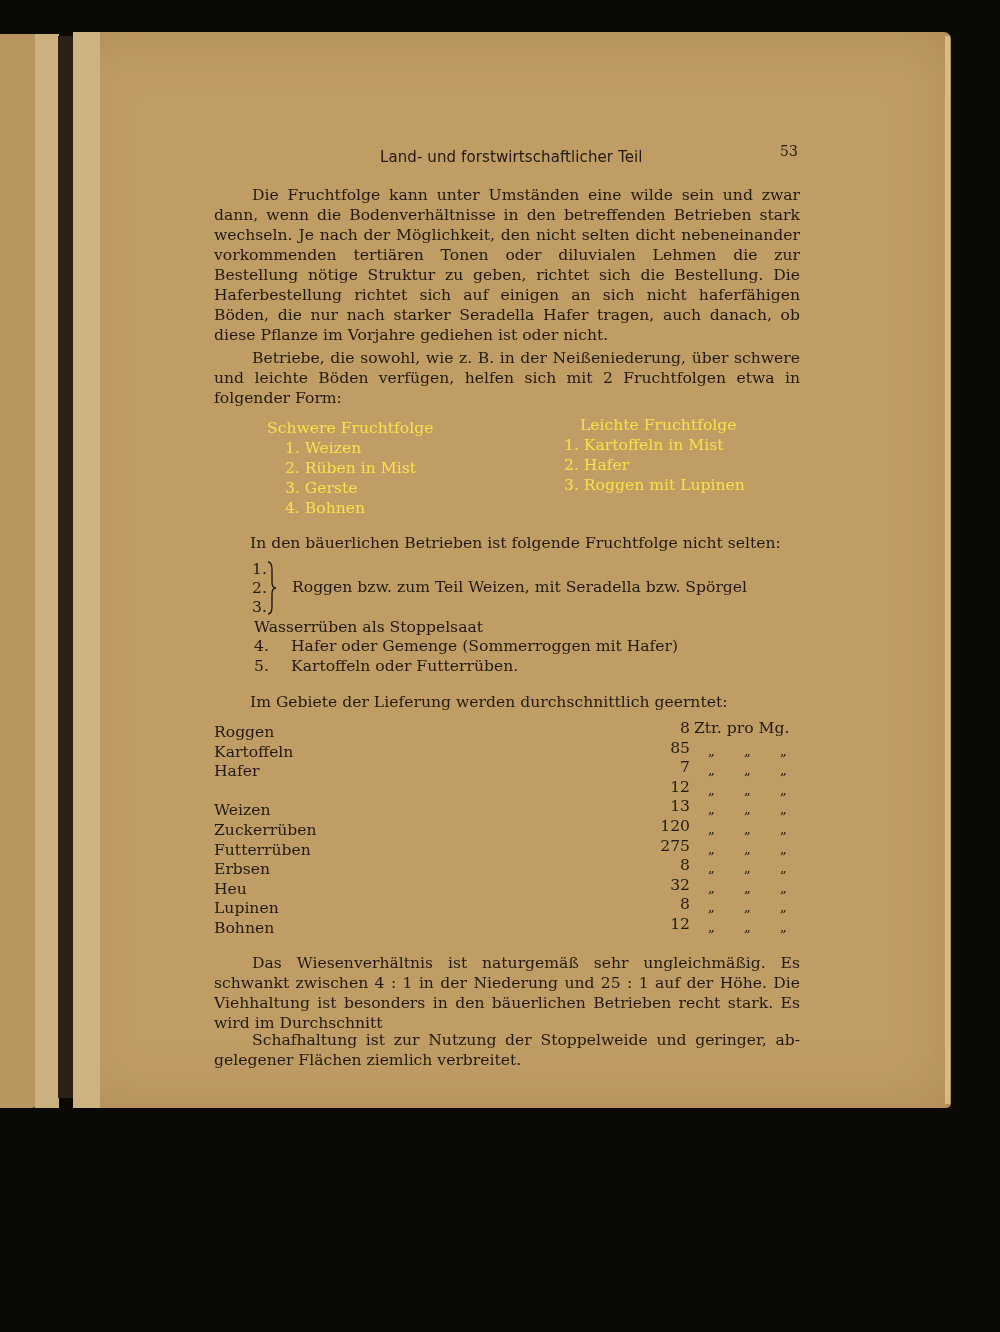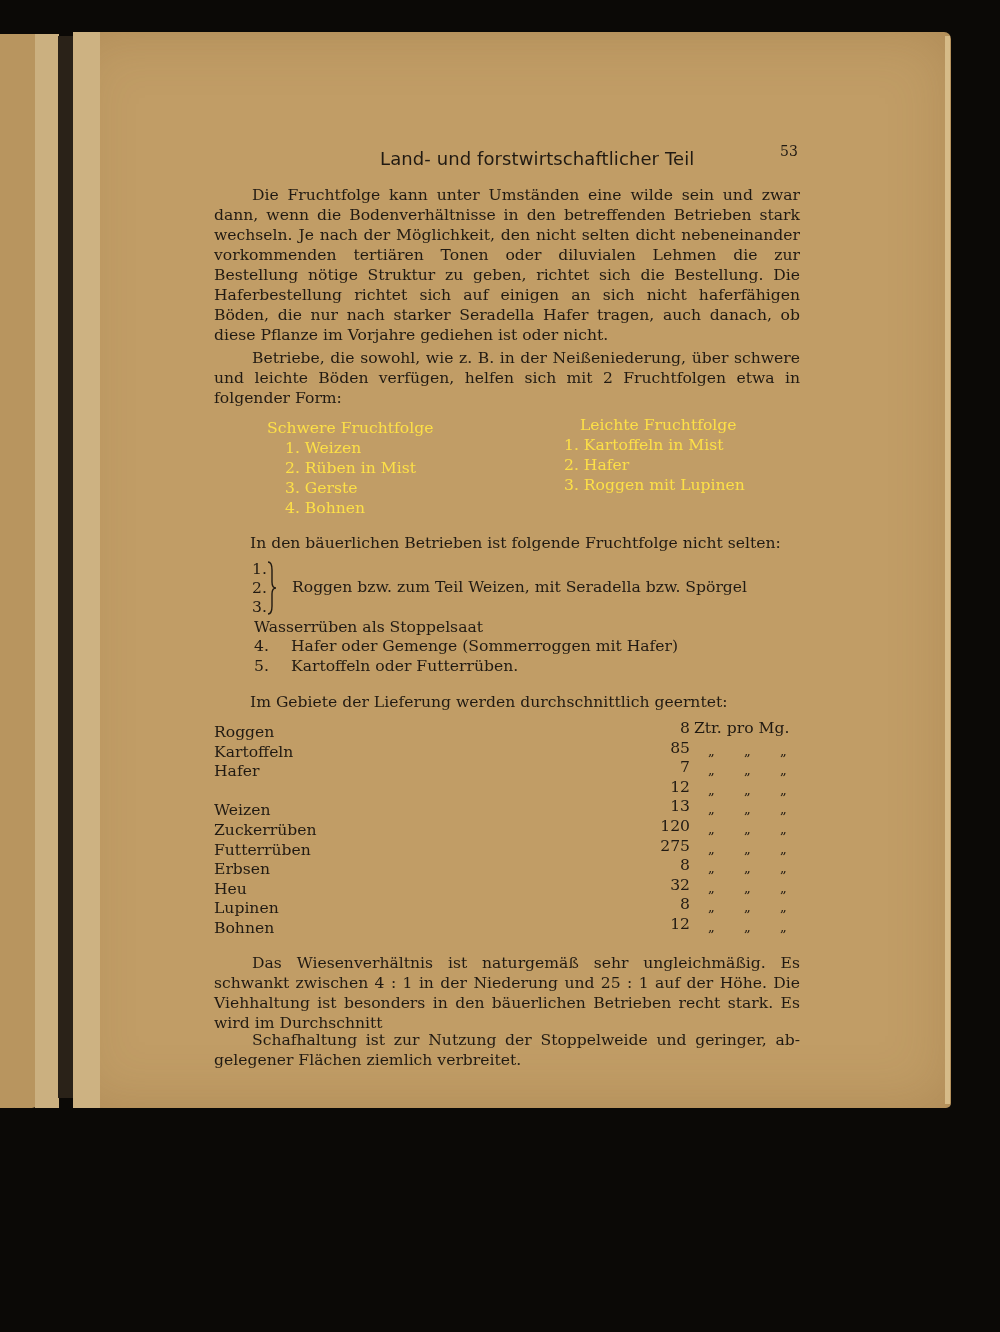--- a/index.html
+++ b/index.html
@@ -33,21 +33,21 @@
   .right-page-edge {
     position:absolute; left:945px; top:36px; width:5px; height:1068px;
     background:#d6bb88;
   }
   .text {
     position:absolute; color:#211a12; font-size:15.6px; line-height:20px;
   }
   .header {
     position:absolute; top:148px; left:380px;
     font-family:"DejaVu Sans", "Liberation Sans", sans-serif;
-    font-size:18px; color:#211a12; letter-spacing:0.1px;
+    font-size:15px; color:#211a12; letter-spacing:0.1px;
   }
   .pagenum {
     position:absolute; top:143px; left:780px;
     font-size:14px; color:#211a12;
   }
   .para { position:absolute; left:214px; width:586px; text-align:justify; text-align-last:left; }
   .para .first { padding-left:38px; }
   .p1 { top:185px; }
   .p2 { top:348px; }
   .col-list { position:absolute; font-size:15.6px; line-height:20px; color:#fde047; }

